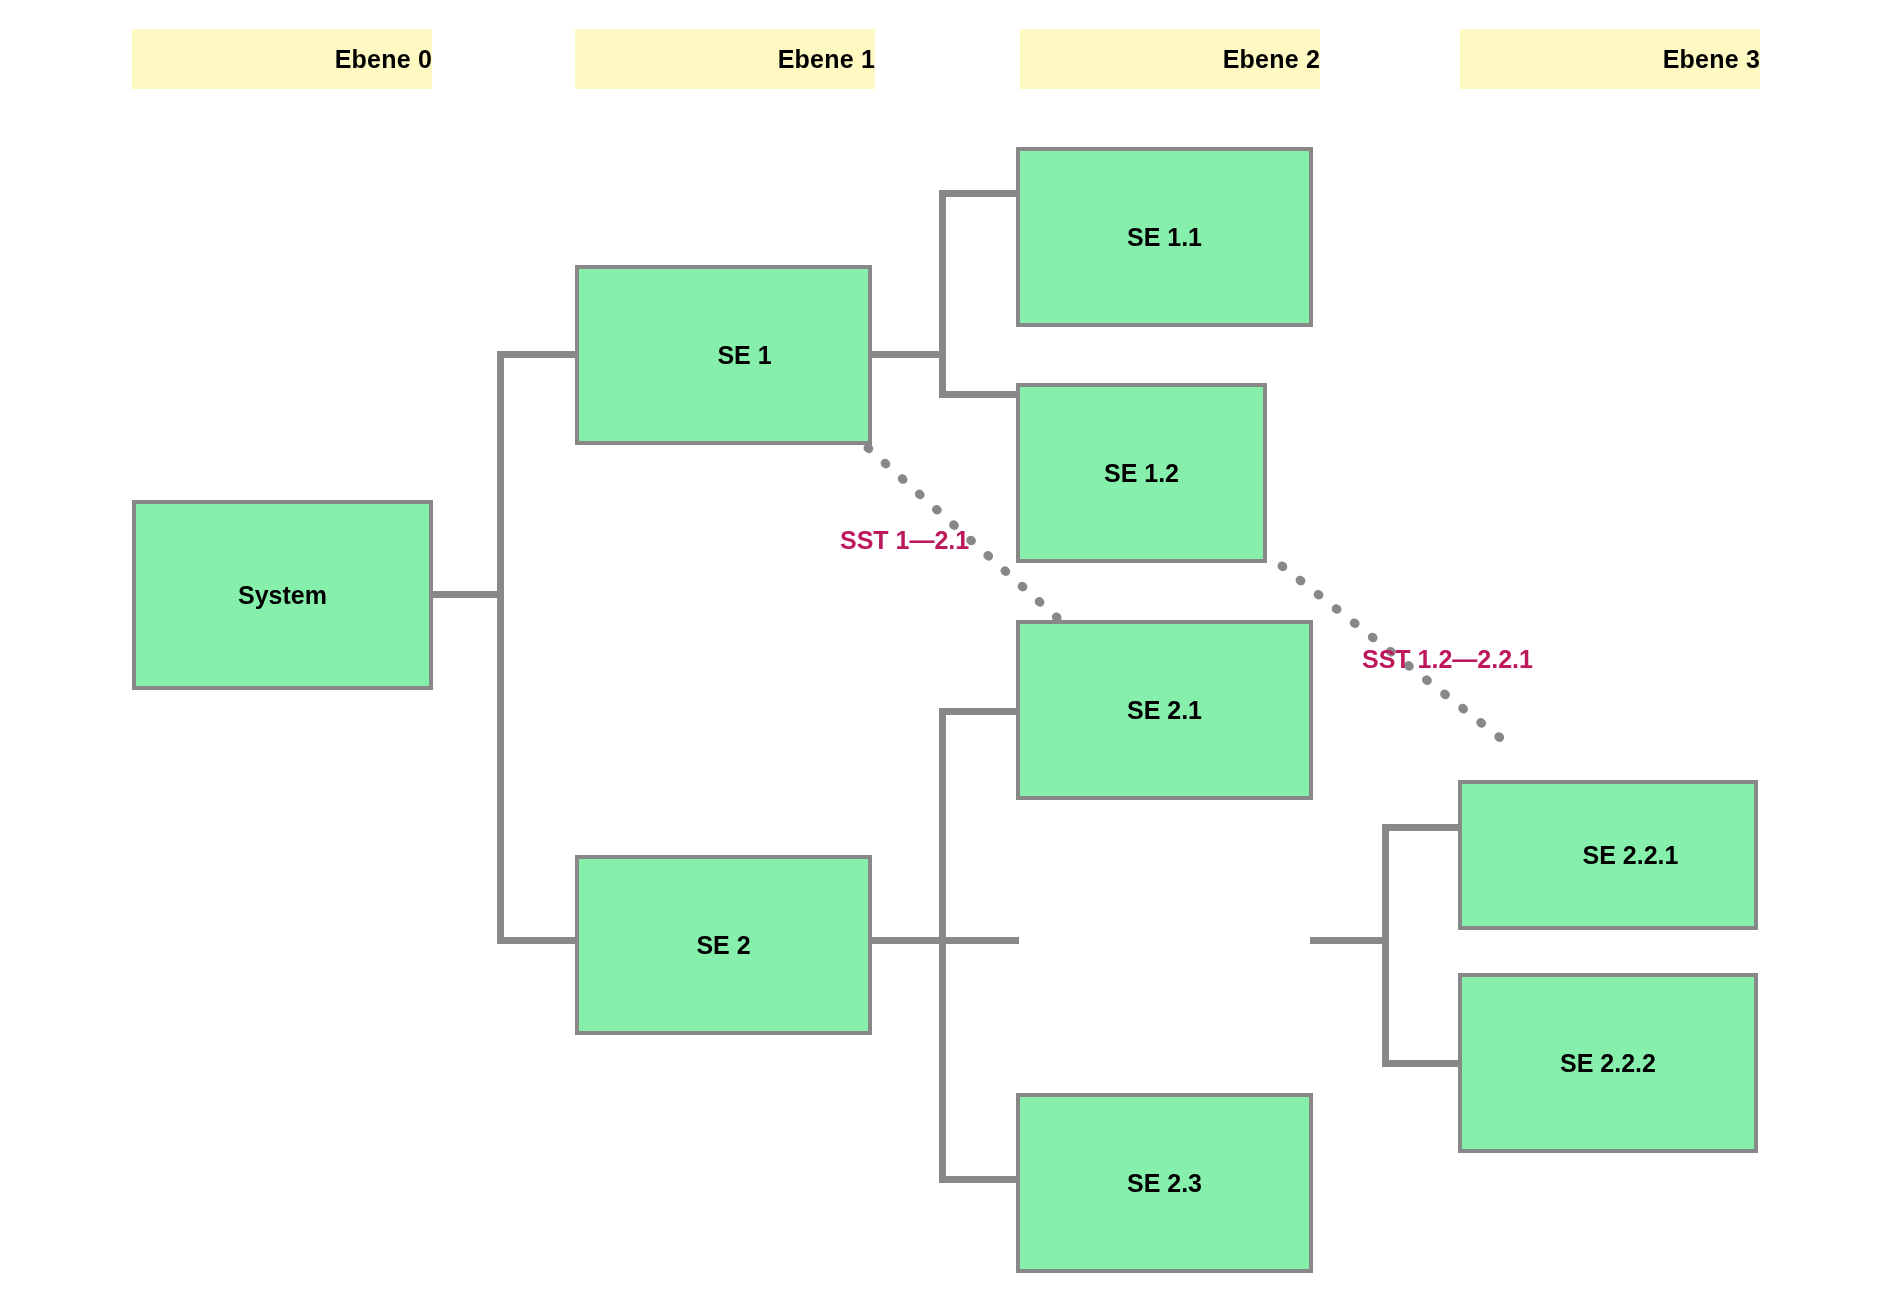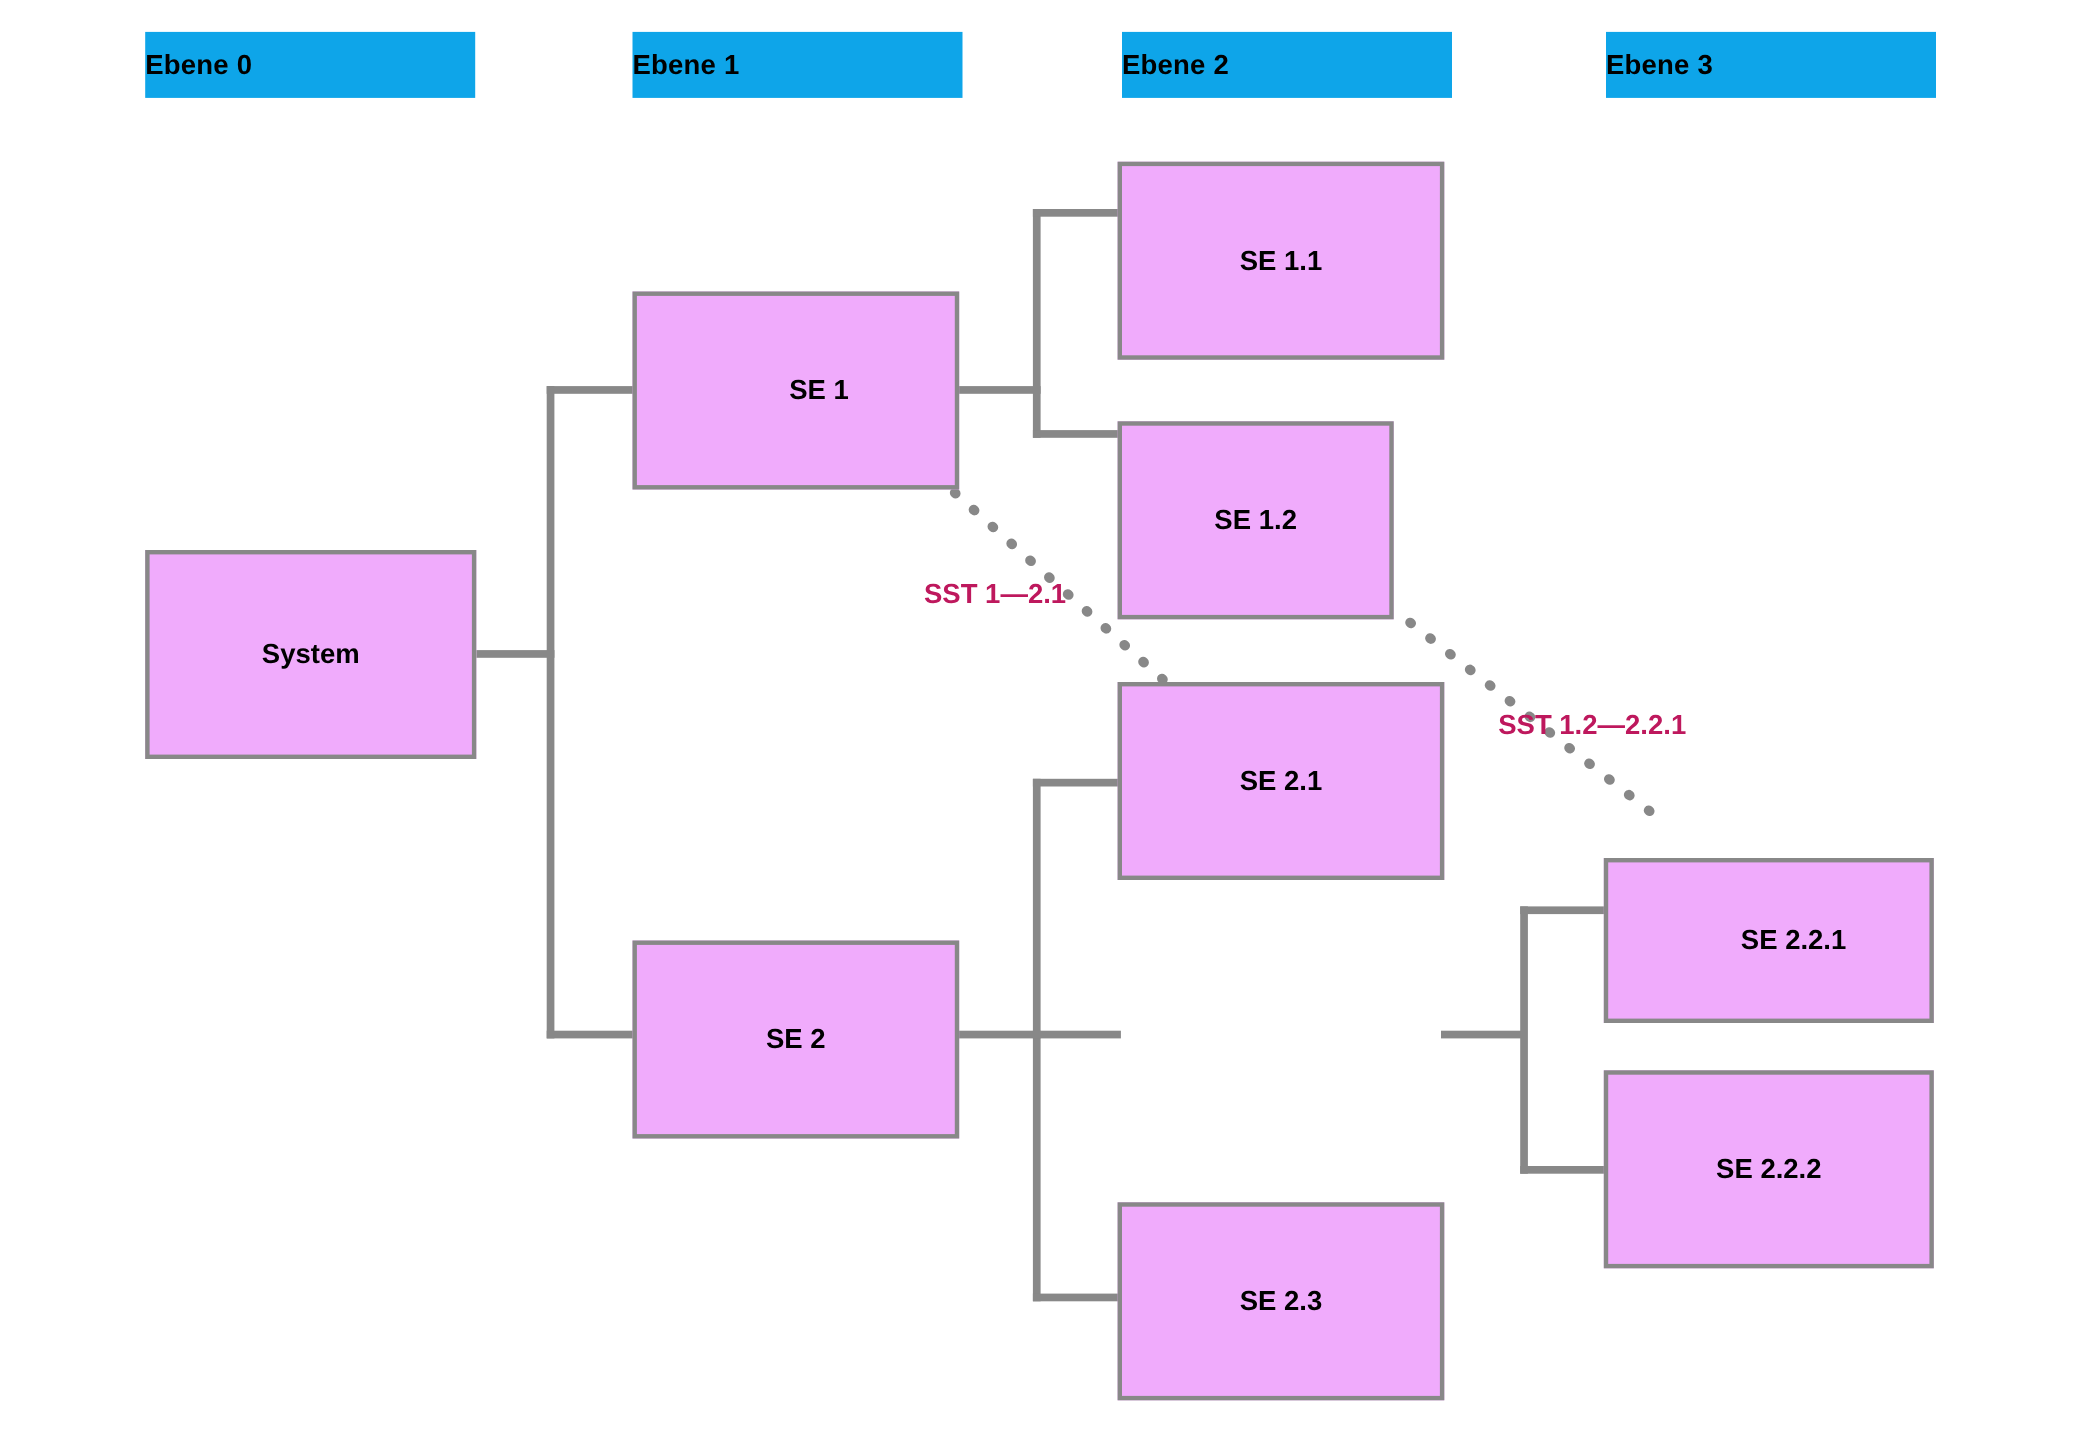--- a/index.html
+++ b/index.html
@@ -12,32 +12,32 @@
   }
   #canvas {
     position: relative;
     width: 1888px;
     height: 1302px;
     background: #ffffff;
     overflow: hidden;
   }
   .level-header {
     position: absolute;
-    background: #0ea5e9;
+    background: #fef9c3;
     display: flex;
     align-items: center;
-    justify-content: flex-start;
+    justify-content: flex-end;
     font-size: 25px;
     font-weight: bold;
     color: #000000;
     letter-spacing: 0.2px;
   }
   .node {
     position: absolute;
-    background: #f0abfc;
+    background: #86efac;
     border: 4px solid #888888;
     box-sizing: border-box;
     display: flex;
     align-items: center;
     justify-content: center;
     font-size: 25px;
     font-weight: bold;
     color: #000000;
     z-index: 5;
   }

